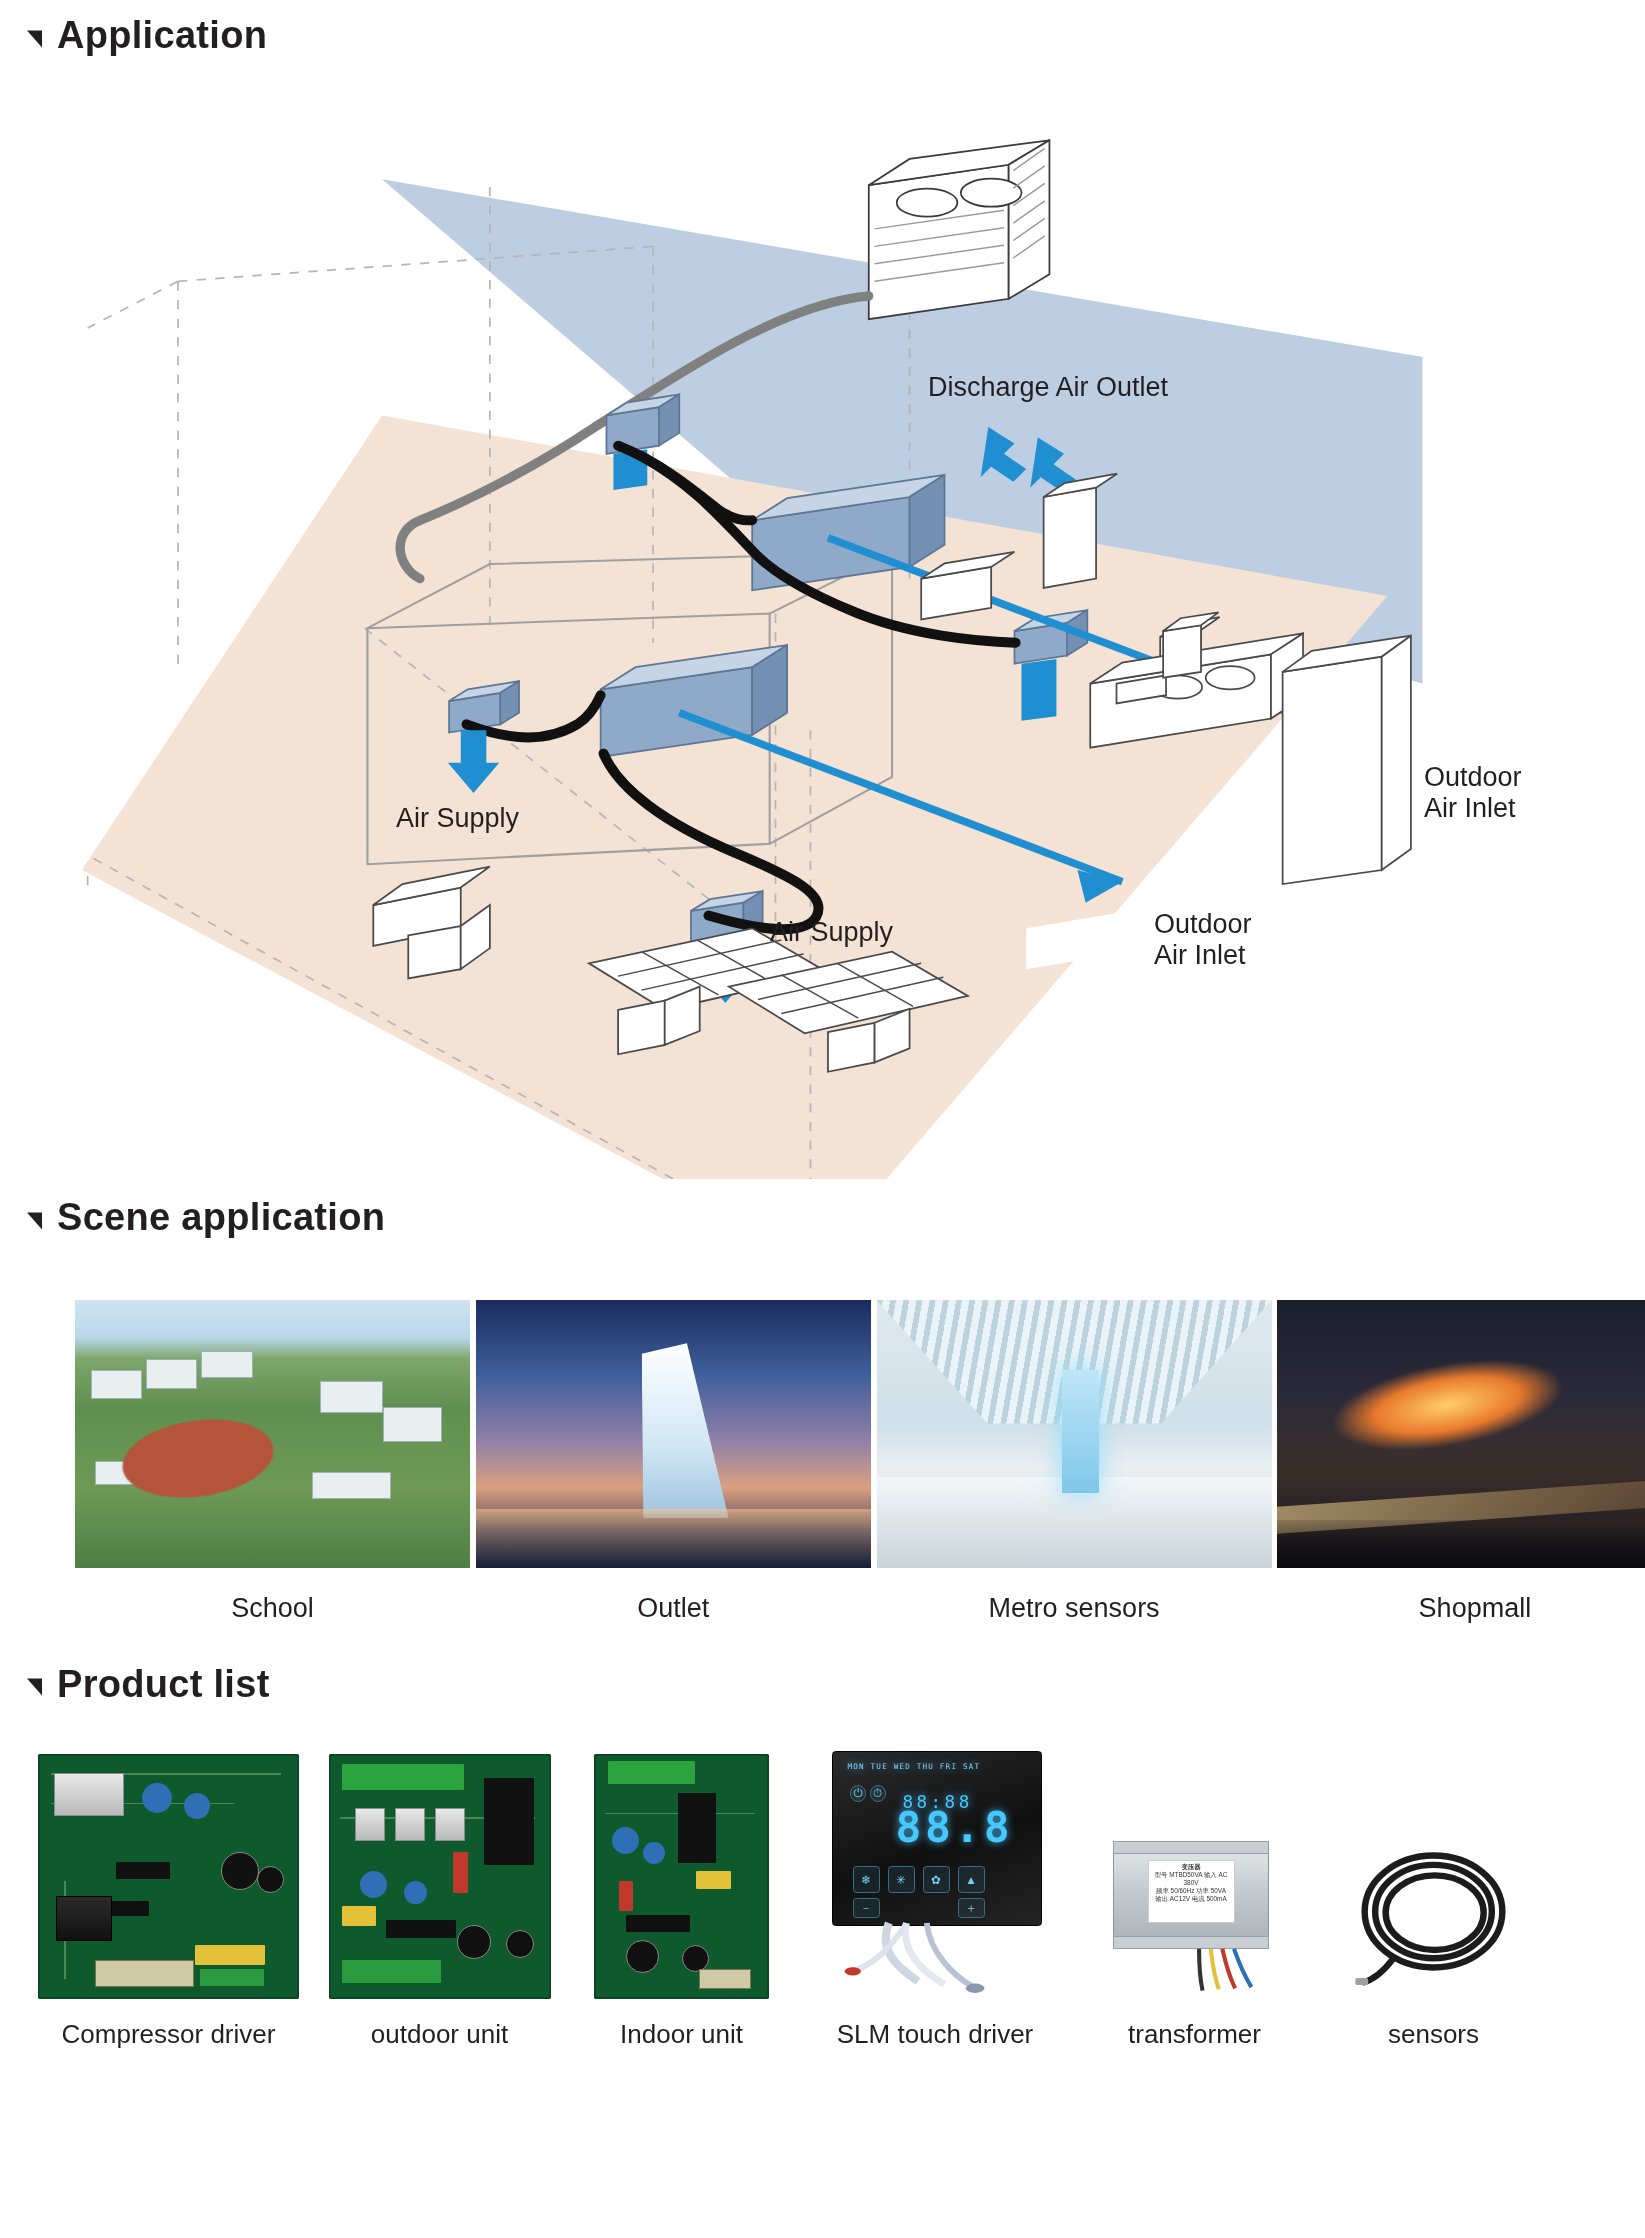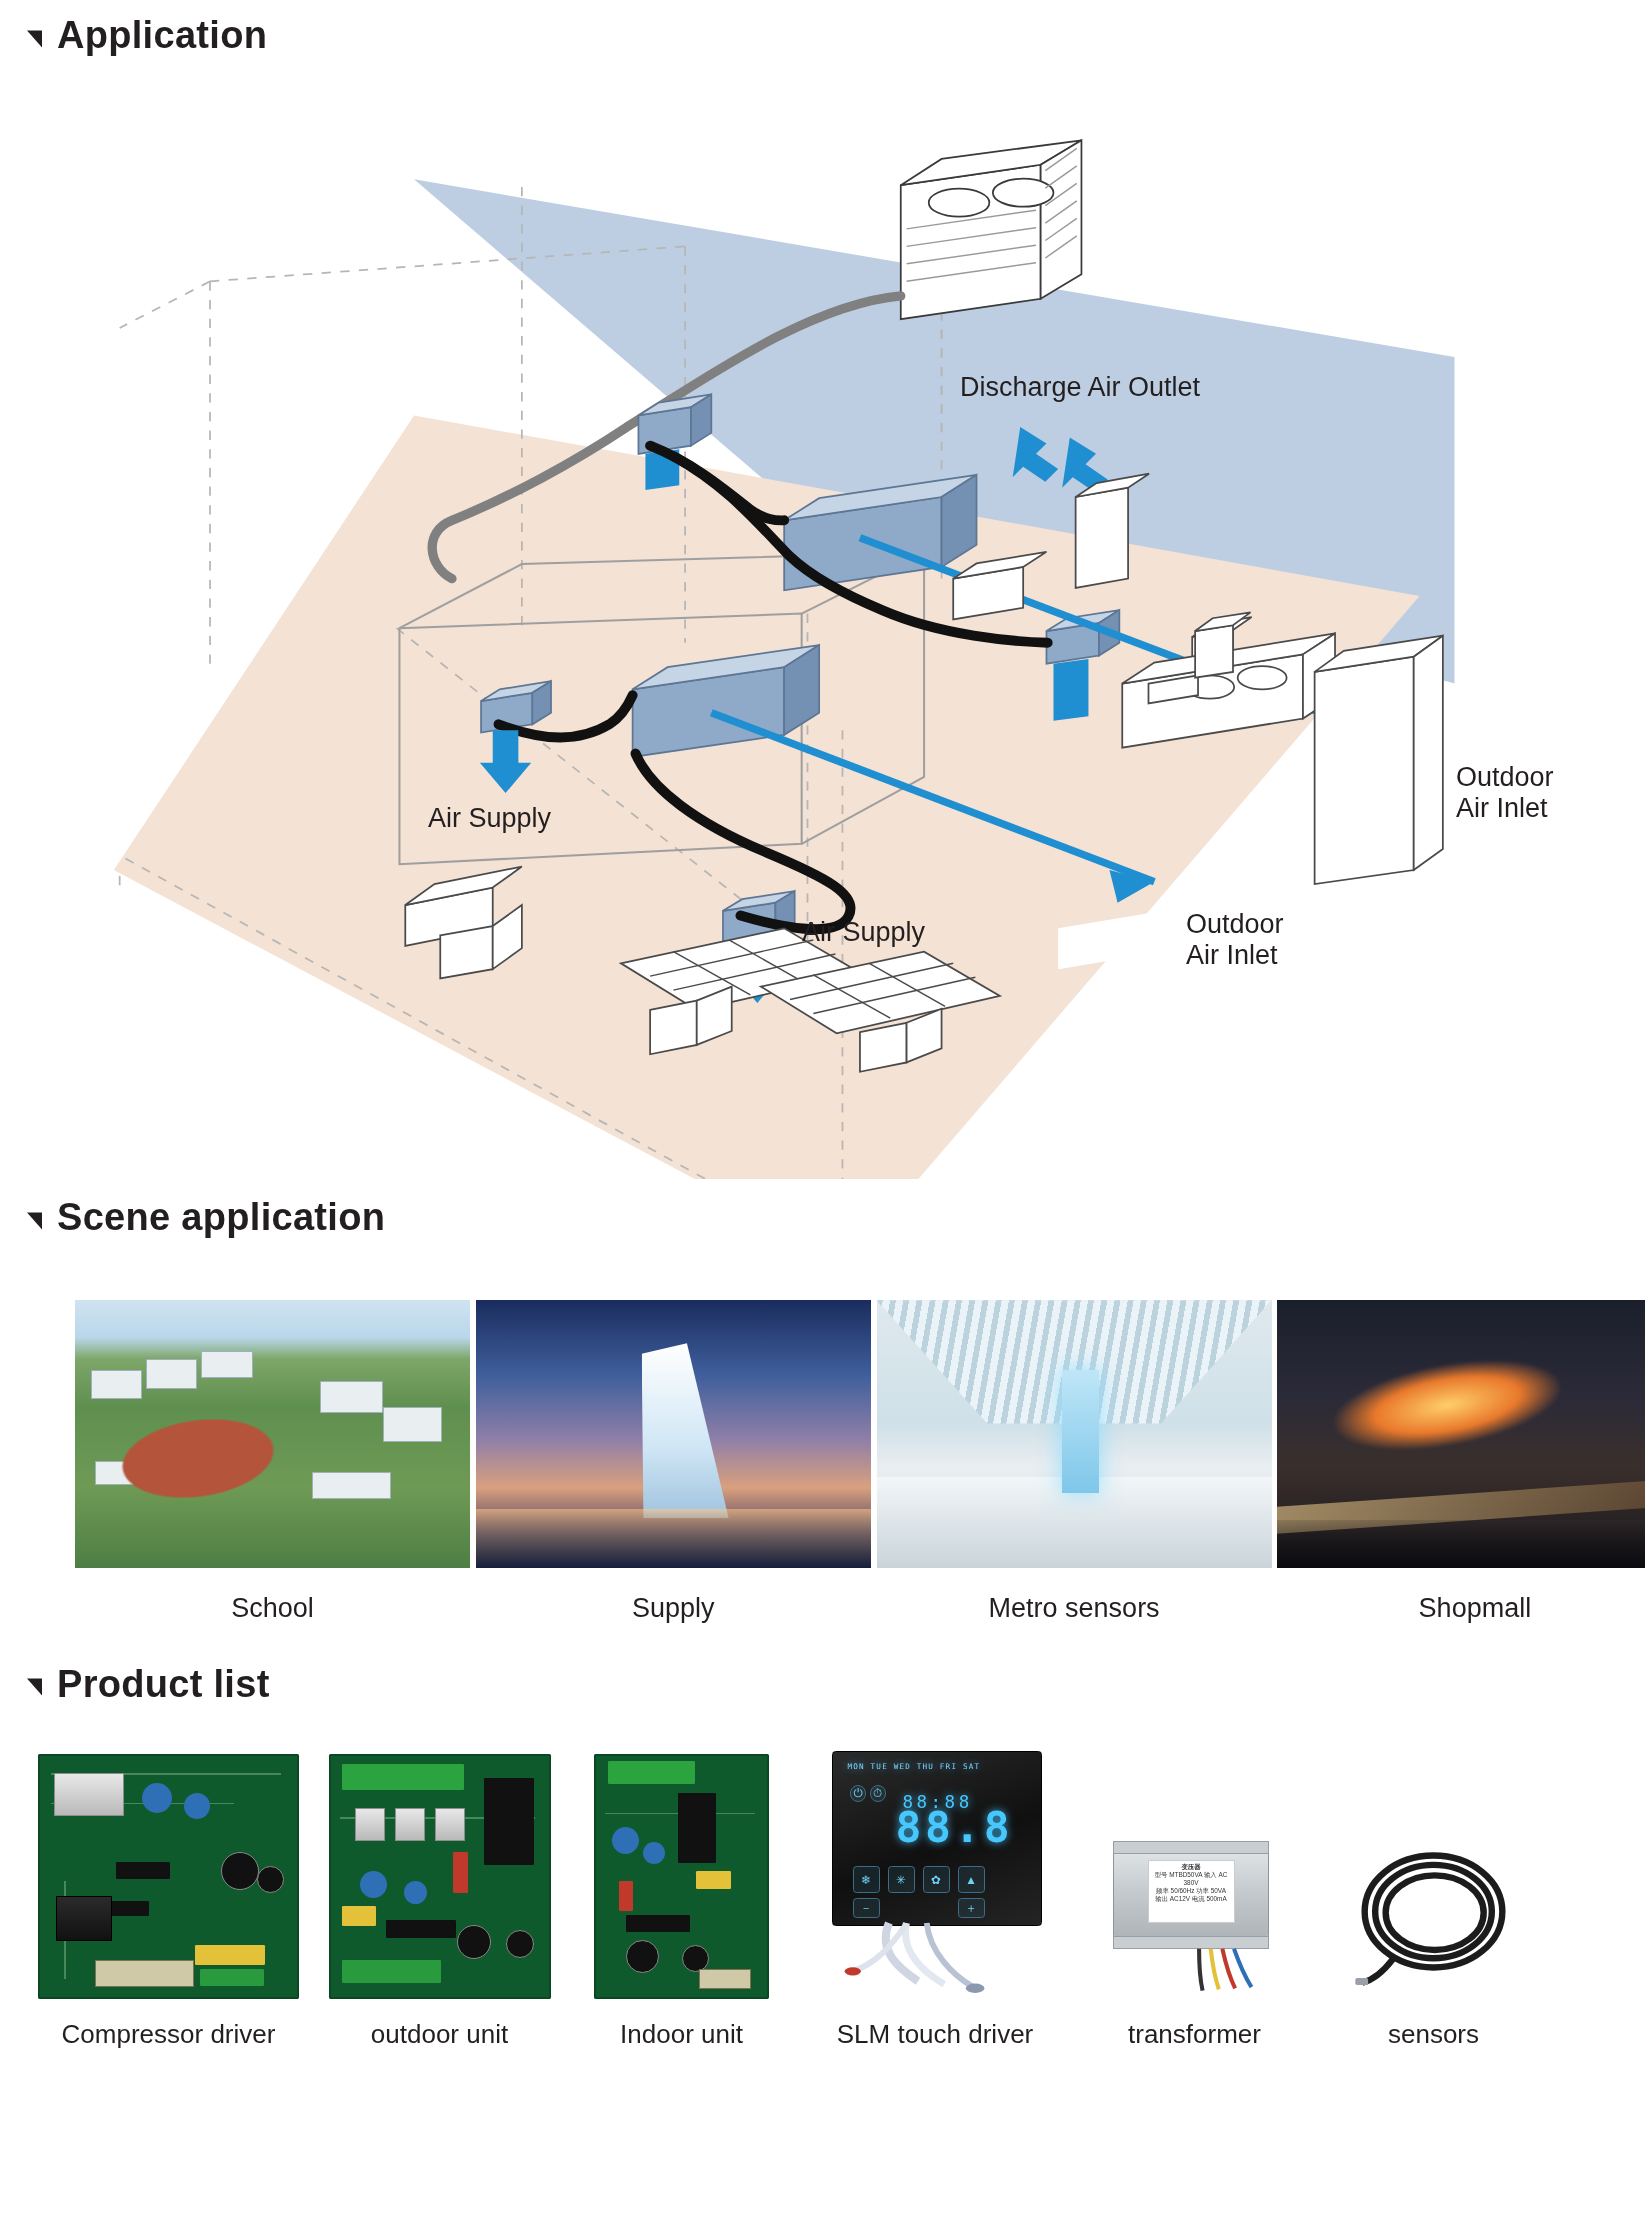--- a/index.html
+++ b/index.html
@@ -36,21 +36,20 @@
     line-height: 1;
     color: #231f20;
   }
 
   
   #application-section { padding-top: 16.3px; }
   .diagram-wrap {
     position: relative;
     width: 1406px;
     height: 1125px;
-    margin-left: 32px;
   }
   .diagram-wrap svg { position: absolute; top: 0; left: 0; }
   .diagram-label {
     position: absolute;
     font-size: 27px;
     color: #231f20;
     line-height: 1.15;
     white-space: pre-line;
   }
   #label-discharge { left: 928px; top: 318px; }
@@ -424,21 +423,21 @@
         <div class="blk" style="left:60%;top:64%;width:20%;height:10%;"></div>
       </div>
       <div class="scene-cap">School</div>
     </div>
 
     <div class="scene-item">
       <div class="scene-photo ph-hotel">
         <div class="sail"></div>
         <div class="water"></div>
       </div>
-      <div class="scene-cap">Supply</div>
+      <div class="scene-cap">Outlet</div>
     </div>
 
     <div class="scene-item">
       <div class="scene-photo ph-metro">
         <div class="ceil"></div>
         <div class="floor"></div>
         <div class="pillar"></div>
       </div>
       <div class="scene-cap">Metro sensors</div>
     </div>

